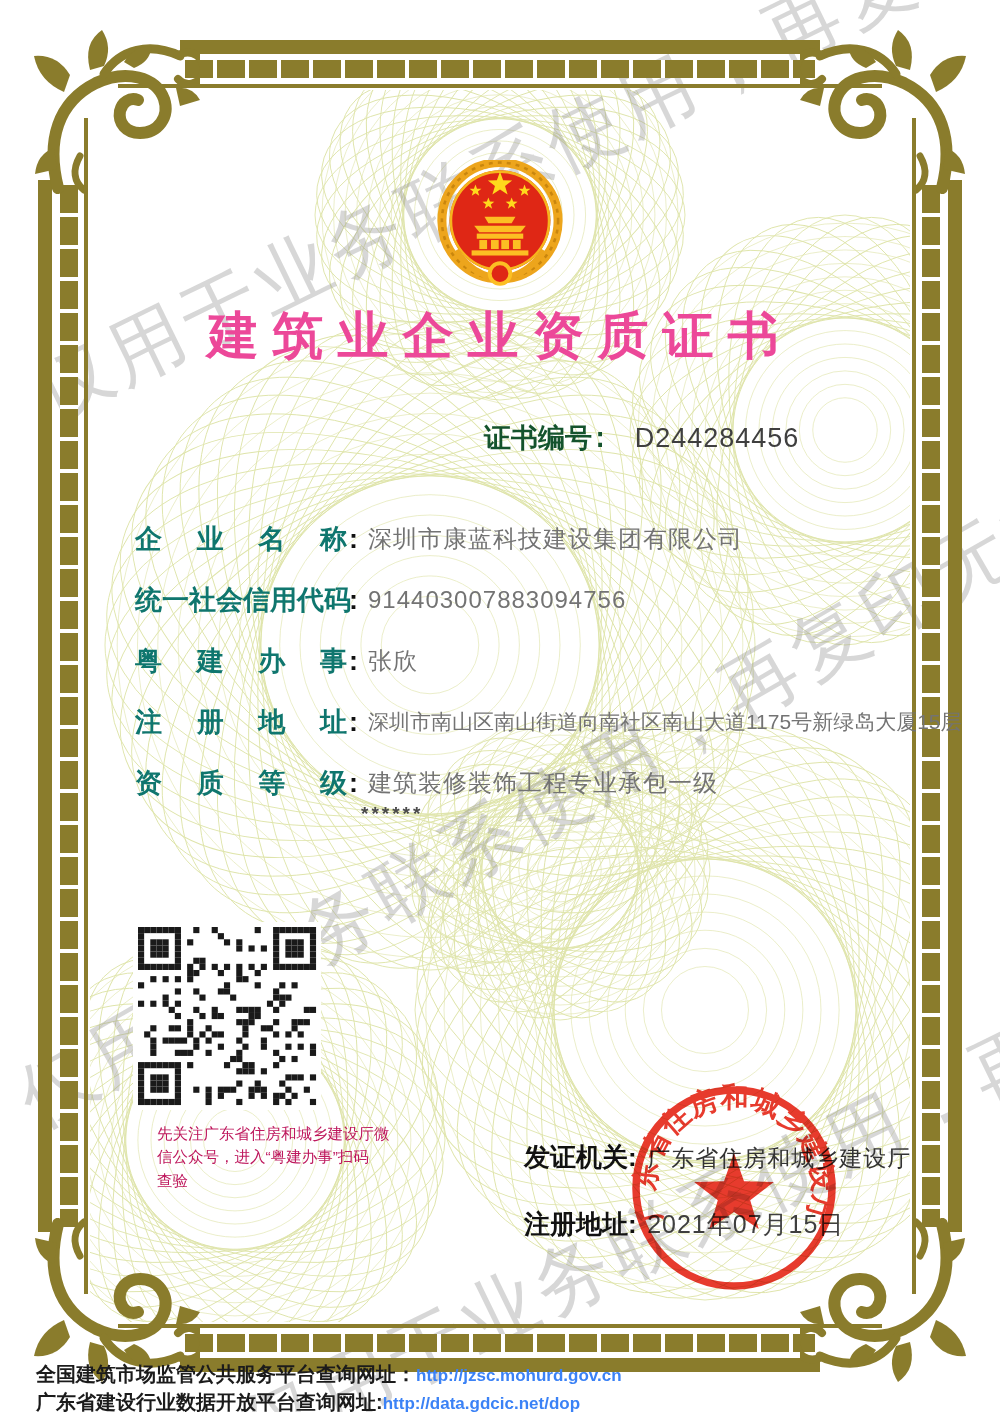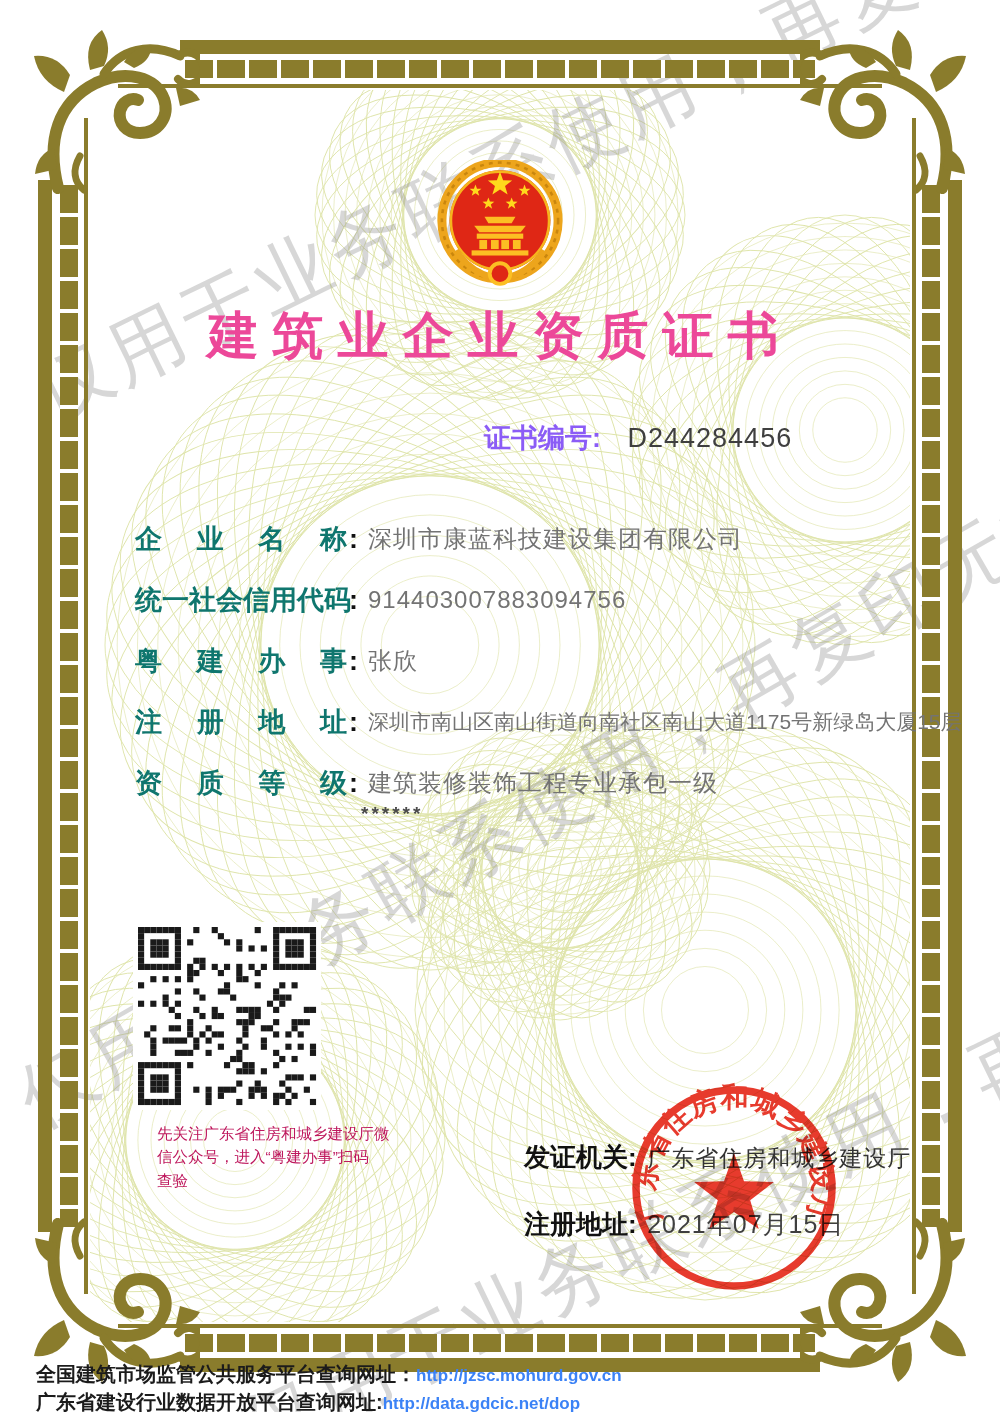--- a/index.html
+++ b/index.html
@@ -34,21 +34,21 @@
   .corner{position:absolute;width:172px;height:172px;z-index:2;}
   .c-tl{left:28px;top:28px;}
   .c-tr{right:28px;top:28px;transform:scaleX(-1);}
   .c-bl{left:28px;bottom:28px;transform:scaleY(-1);}
   .c-br{right:28px;bottom:28px;transform:scale(-1,-1);}
   
   .emblem{position:absolute;left:432px;top:160px;width:136px;height:142px;z-index:3;}
   .title{position:absolute;left:0;right:0;top:302px;text-align:center;z-index:3;
          font-size:51px;font-weight:700;color:#ec4899;letter-spacing:14px;}
   .certno{position:absolute;left:484px;top:420px;z-index:3;font-size:27px;}
-  .certno .lb{font-weight:700;color:#8b5cf6;}
+  .certno .lb{font-weight:700;color:#14532d;font-family:Liberation Mono, monospace;}
   .certno .vl{color:#3f3f3f;margin-left:19px;letter-spacing:1px;}
   .fields{position:absolute;left:135px;top:521px;width:800px;z-index:3;}
   .frow{height:34px;margin-bottom:27px;white-space:nowrap;}
   .flabel{display:inline-block;width:212px;text-align:justify;text-align-last:justify;
           font-size:27px;font-weight:700;color:#0f766e;vertical-align:middle;}
   .fcolon{font-size:27px;font-weight:700;color:#111;margin:0 10px 0 2px;vertical-align:middle;}
   .fvalue{font-size:24px;color:#737373;letter-spacing:1px;vertical-align:middle;}
   .frow.addr .fvalue{font-size:21px;letter-spacing:0;}
   .fextra{margin:2px 0 0 226px;font-size:19px;font-weight:700;color:#4a4a4a;letter-spacing:3px;}
   .qr{position:absolute;left:133px;top:922px;z-index:3;}

